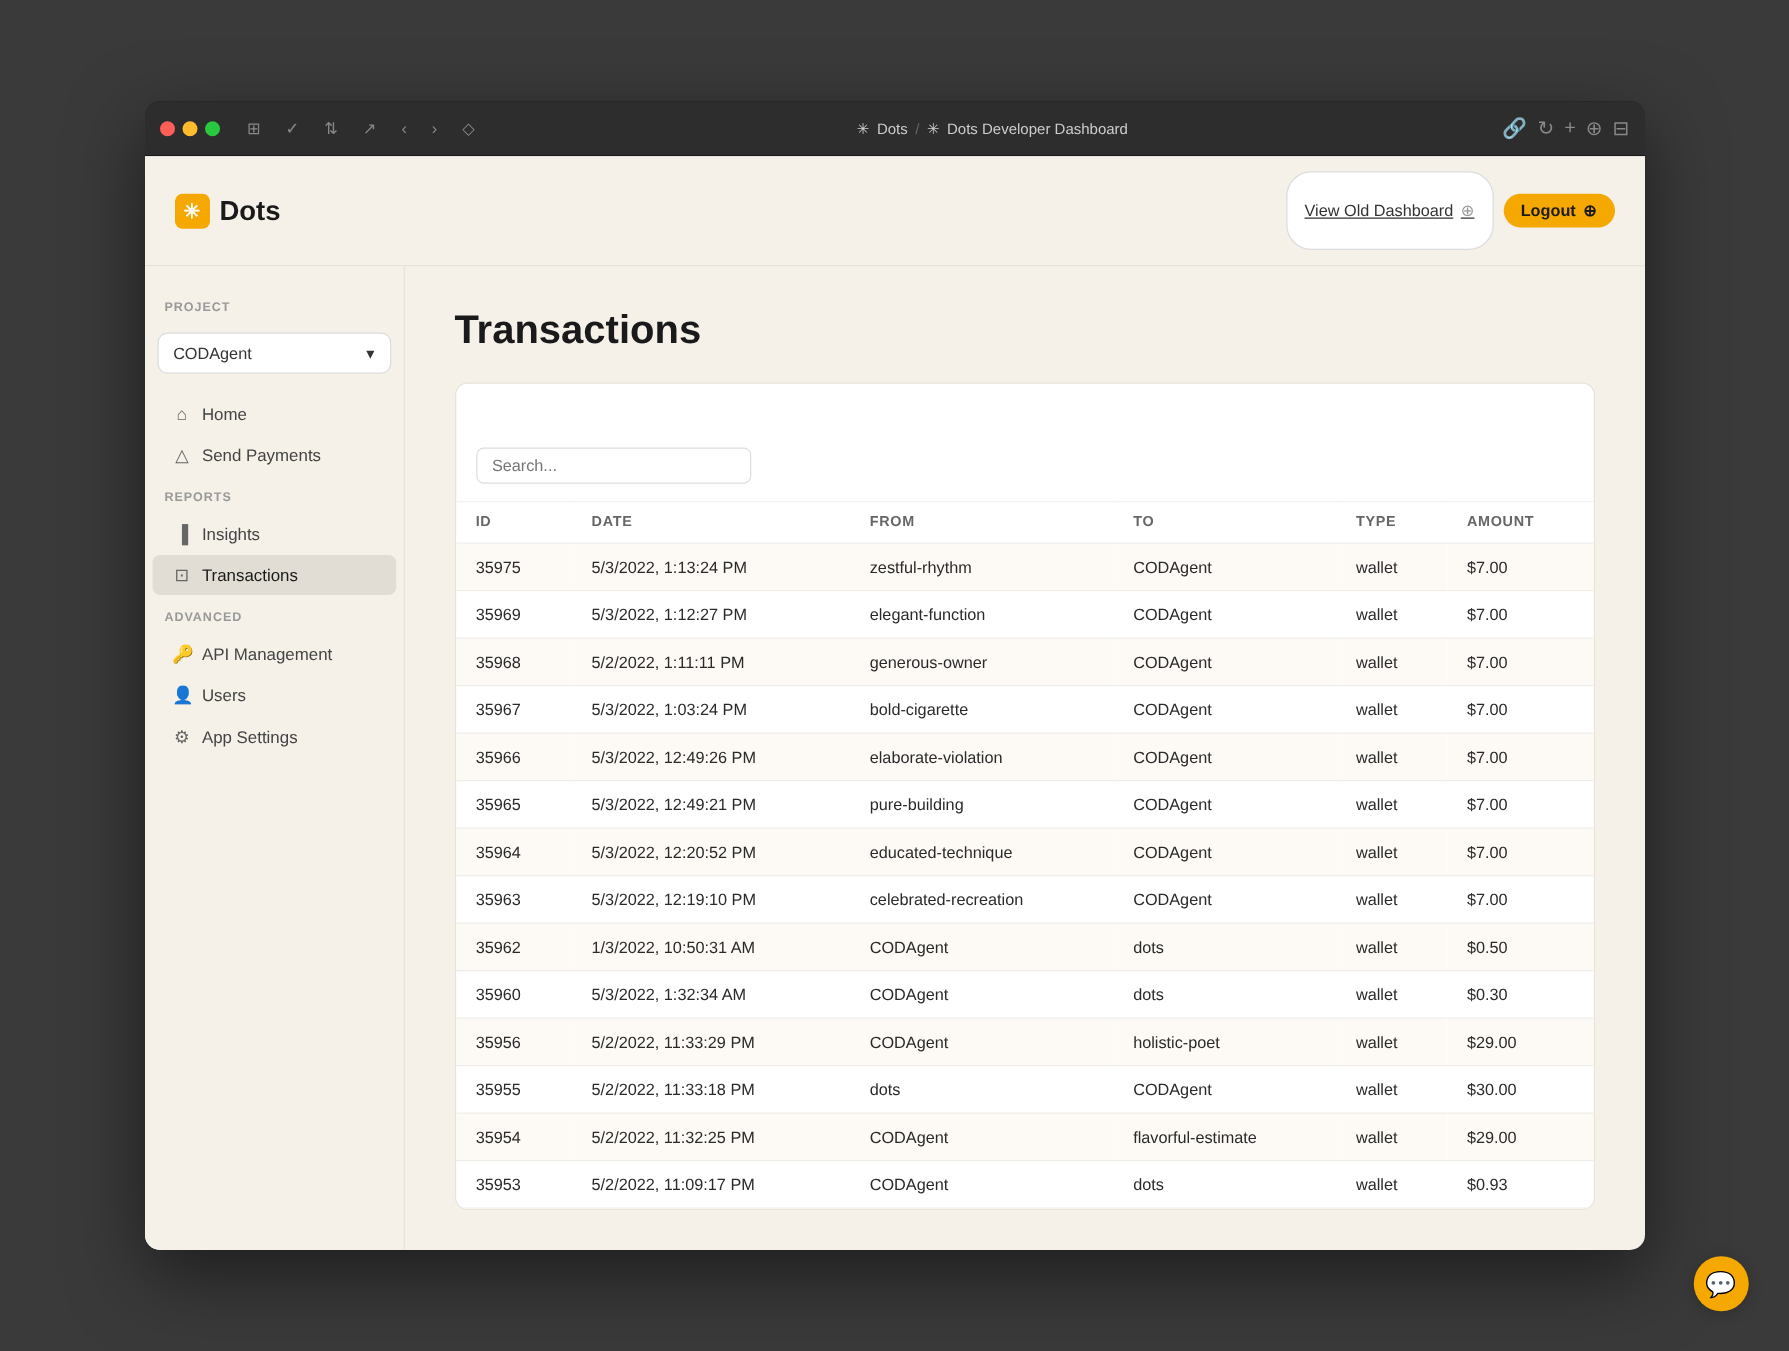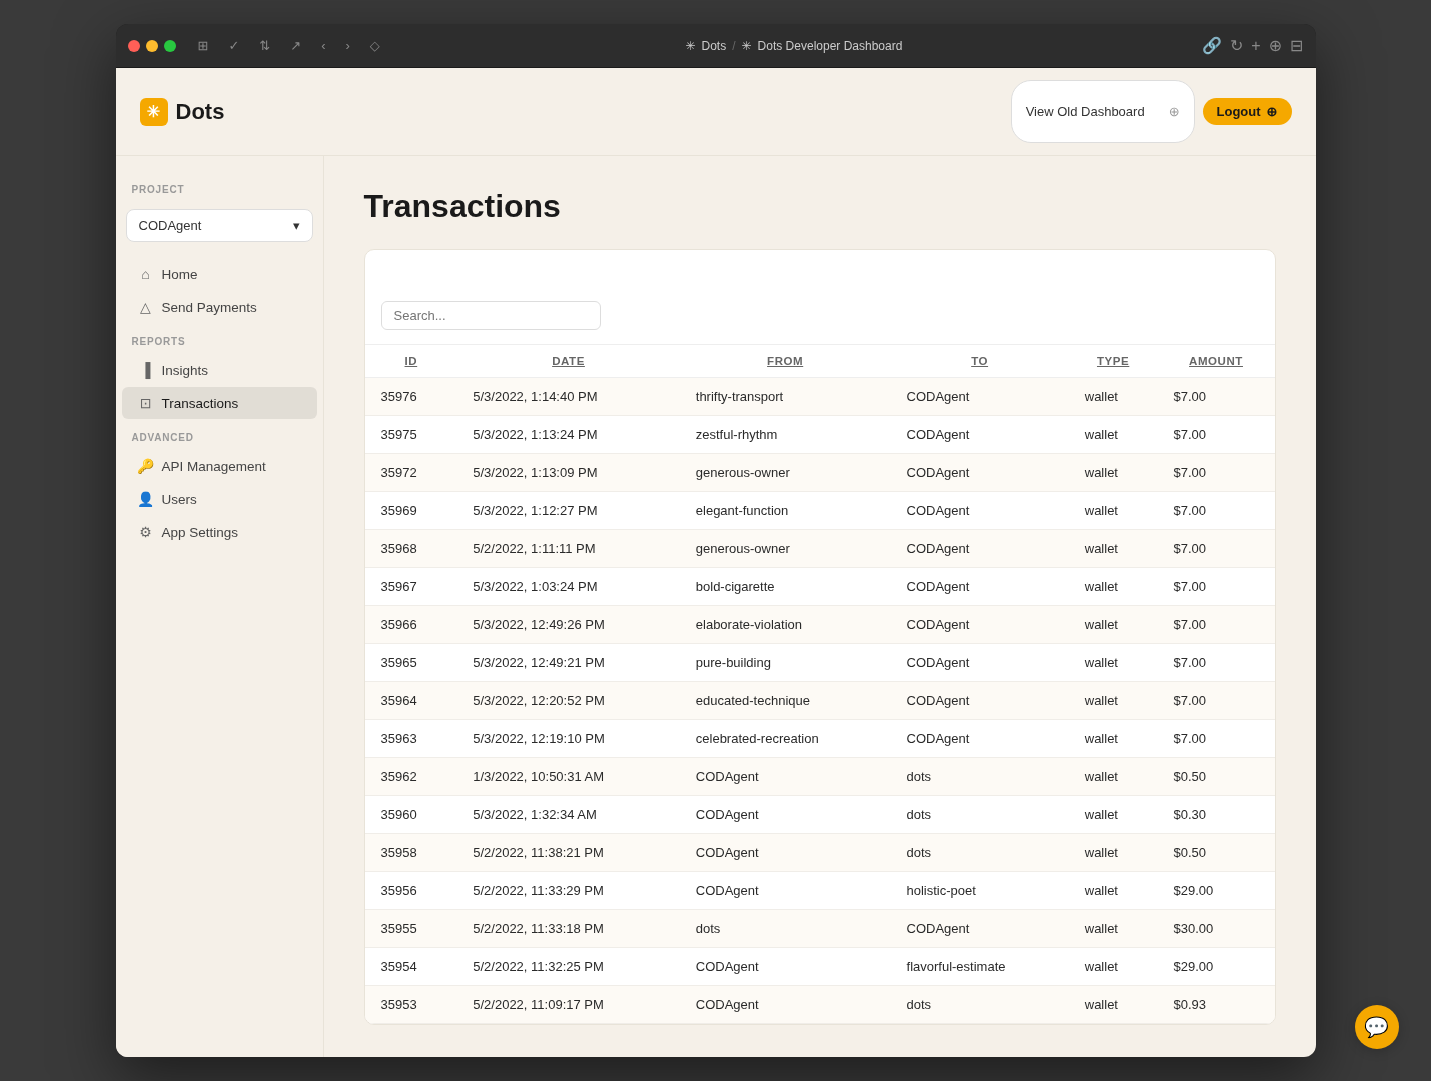--- a/index.html
+++ b/index.html
@@ -116,22 +116,23 @@
     }
     .btn-view-old {
       background: white;
       border: 1px solid #ddd;
       border-radius: 20px;
       padding: 23px 14px;
       font-size: 13px;
       cursor: pointer;
       display: flex;
       align-items: center;
-      gap: 24px;
+      gap: 6px;
       color: #333;
+      text-decoration: underline;
     }
     .btn-logout {
       background: #f5a800;
       border: none;
       border-radius: 20px;
       padding: 6px 14px;
       font-size: 13px;
       cursor: pointer;
       display: flex;
       align-items: center;
@@ -228,29 +229,28 @@
     }
     table {
       width: 100%;
       border-collapse: collapse;
       font-size: 13.5px;
     }
     thead tr {
       border-bottom: 1px solid #eee;
     }
     thead th {
-      text-align: center;
+      text-align: left;
       padding: 10px 16px;
       font-size: 11.5px;
       font-weight: 700;
       color: #666;
       letter-spacing: 0.05em;
       text-transform: uppercase;
       background: white;
-      text-decoration: underline;
     }
     tbody tr {
       border-bottom: 1px solid #f0ede8;
     }
     tbody tr:nth-child(odd) {
       background: #fdfaf5;
     }
     tbody tr:nth-child(even) {
       background: white;
     }
@@ -390,45 +390,29 @@
               <tr>
                 <th>ID</th>
                 <th>DATE</th>
                 <th>FROM</th>
                 <th>TO</th>
                 <th>TYPE</th>
                 <th>AMOUNT</th>
               </tr>
             </thead>
             <tbody id="table-body">
-            <tr>
-                  <td>35976</td>
-                  <td>5/3/2022, 1:14:40 PM</td>
-                  <td>thrifty-transport</td>
-                  <td>CODAgent</td>
-                  <td>wallet</td>
-                  <td>$7.00</td>
-                </tr>
                 <tr>
                   <td>35975</td>
                   <td>5/3/2022, 1:13:24 PM</td>
                   <td>zestful-rhythm</td>
                   <td>CODAgent</td>
                   <td>wallet</td>
                   <td>$7.00</td>
                 </tr>
                 <tr>
-                  <td>35972</td>
-                  <td>5/3/2022, 1:13:09 PM</td>
-                  <td>generous-owner</td>
-                  <td>CODAgent</td>
-                  <td>wallet</td>
-                  <td>$7.00</td>
-                </tr>
-                <tr>
                   <td>35969</td>
                   <td>5/3/2022, 1:12:27 PM</td>
                   <td>elegant-function</td>
                   <td>CODAgent</td>
                   <td>wallet</td>
                   <td>$7.00</td>
                 </tr>
                 <tr>
                   <td>35968</td>
                   <td>5/2/2022, 1:11:11 PM</td>
@@ -485,28 +469,20 @@
                   <td>wallet</td>
                   <td>$0.50</td>
                 </tr>
                 <tr>
                   <td>35960</td>
                   <td>5/3/2022, 1:32:34 AM</td>
                   <td>CODAgent</td>
                   <td>dots</td>
                   <td>wallet</td>
                   <td>$0.30</td>
-                </tr>
-                <tr>
-                  <td>35958</td>
-                  <td>5/2/2022, 11:38:21 PM</td>
-                  <td>CODAgent</td>
-                  <td>dots</td>
-                  <td>wallet</td>
-                  <td>$0.50</td>
                 </tr>
                 <tr>
                   <td>35956</td>
                   <td>5/2/2022, 11:33:29 PM</td>
                   <td>CODAgent</td>
                   <td>holistic-poet</td>
                   <td>wallet</td>
                   <td>$29.00</td>
                 </tr>
                 <tr>

